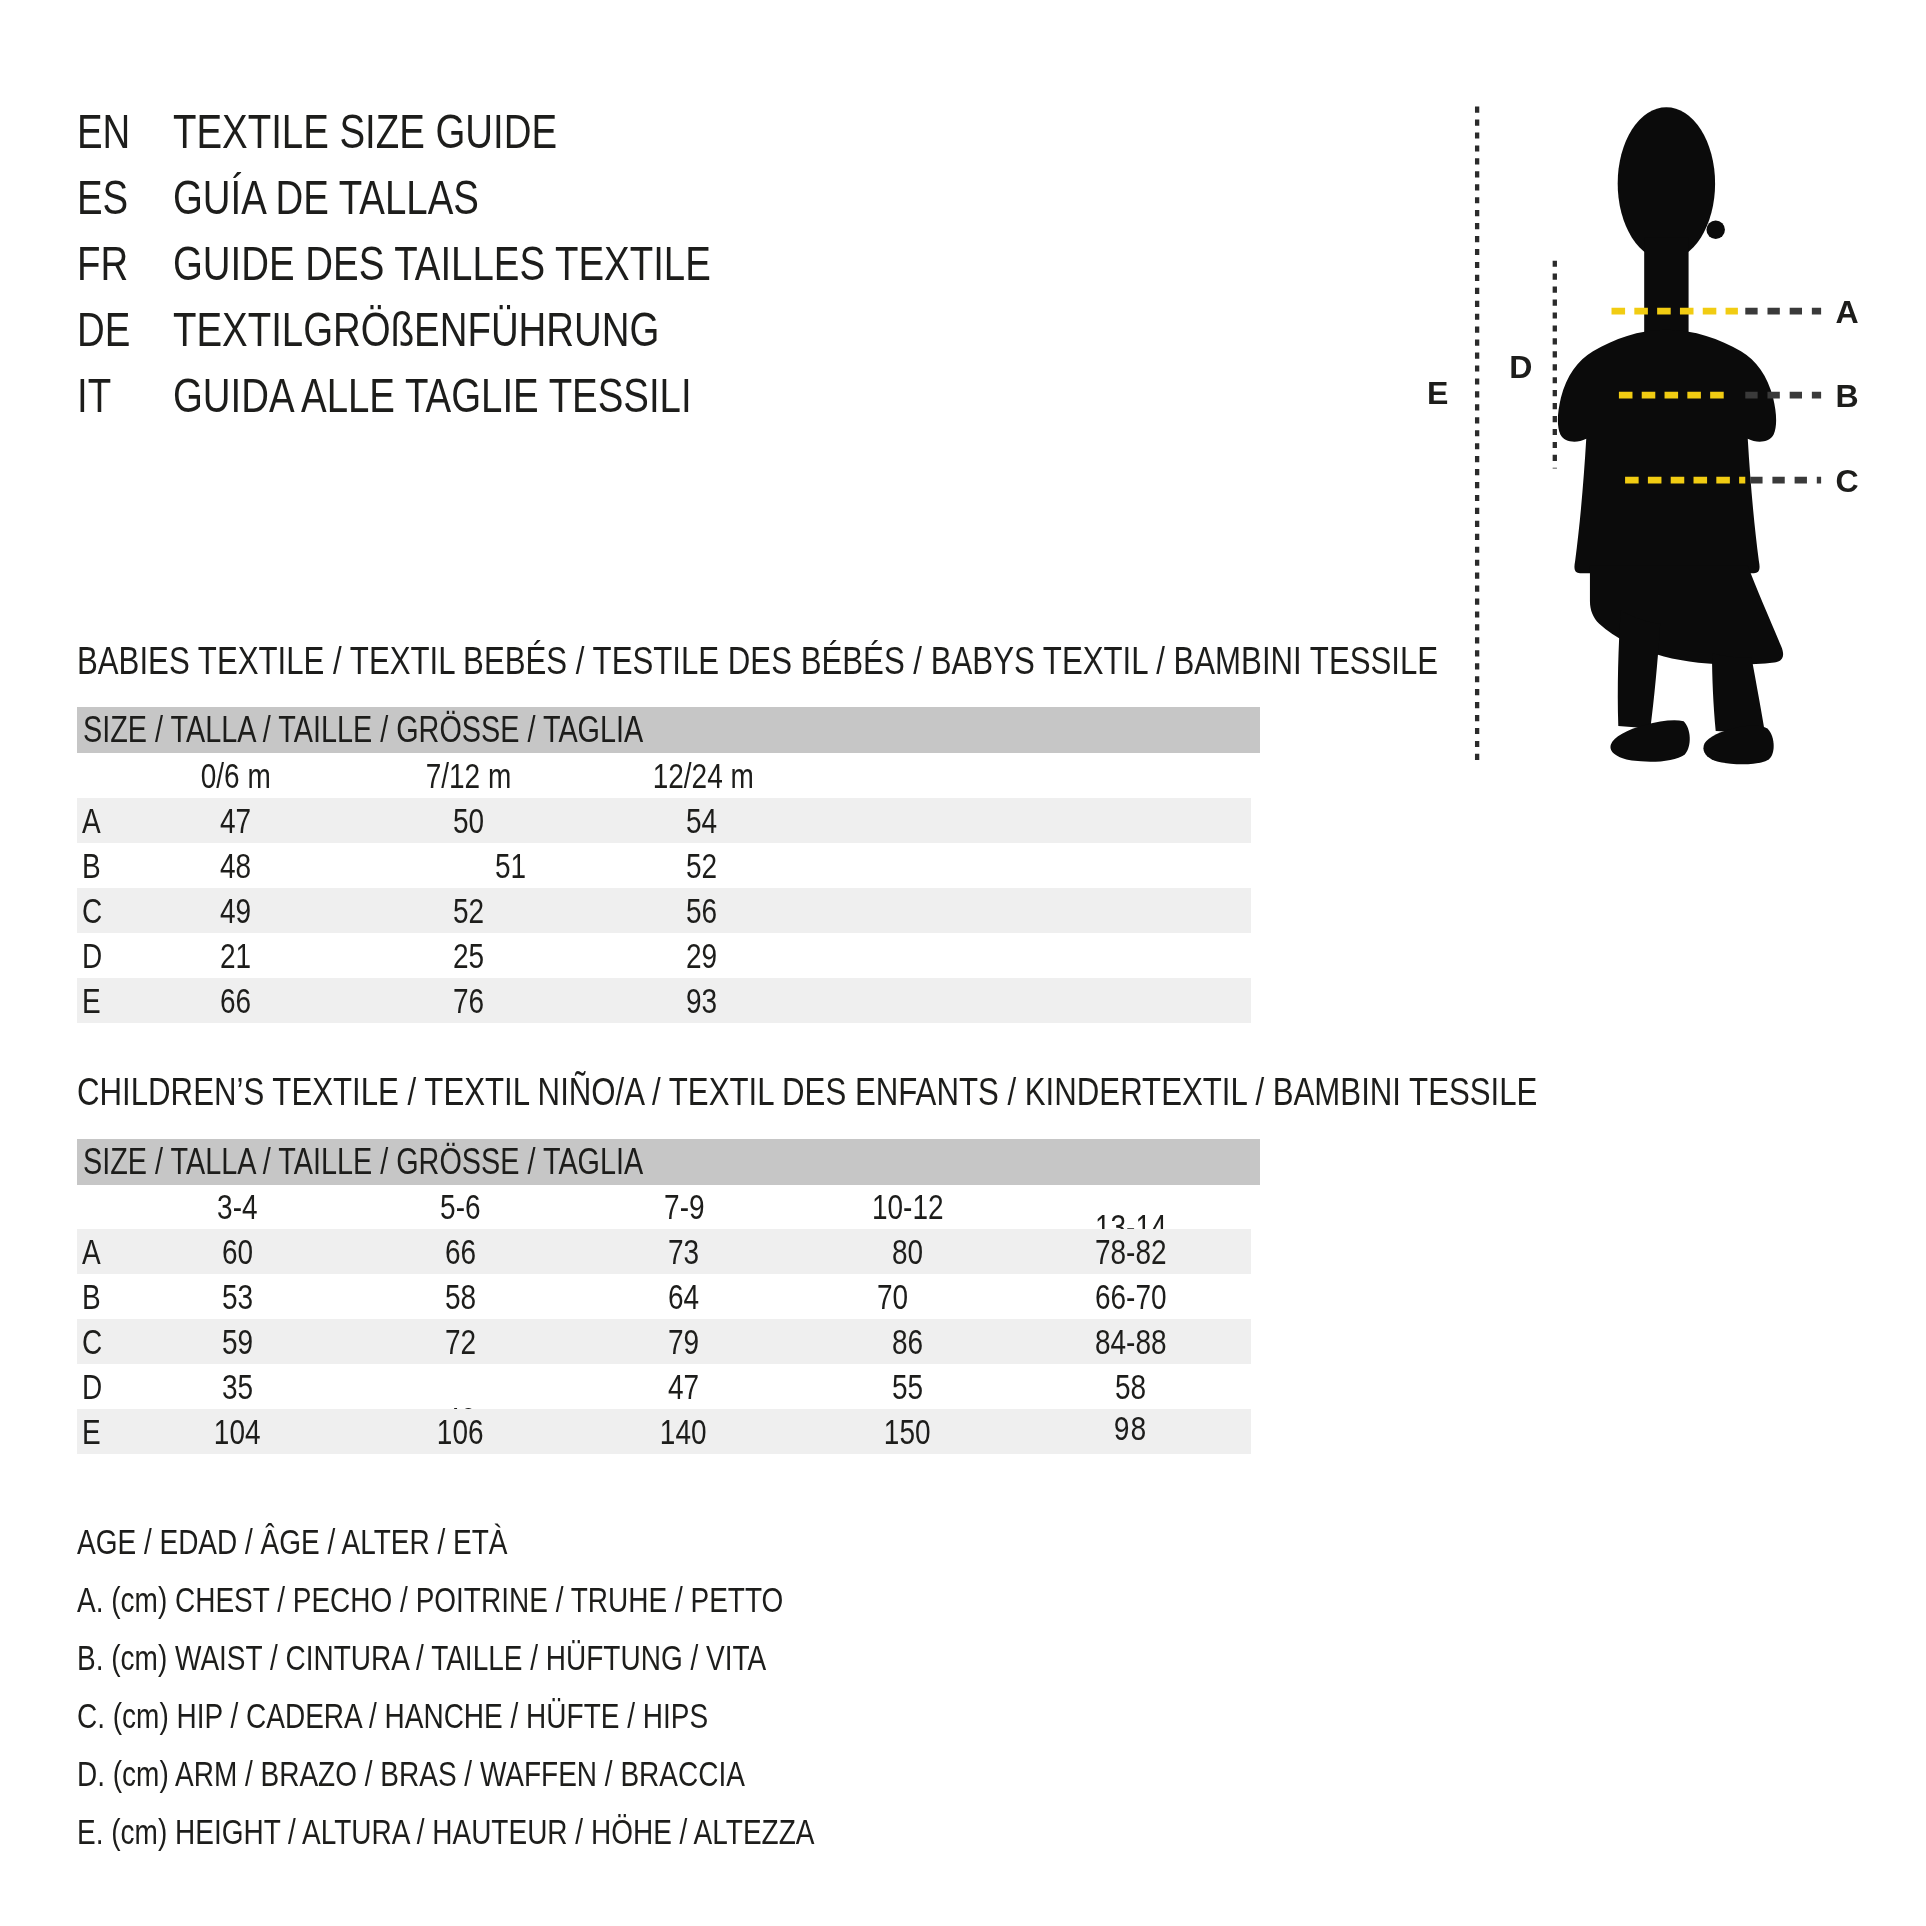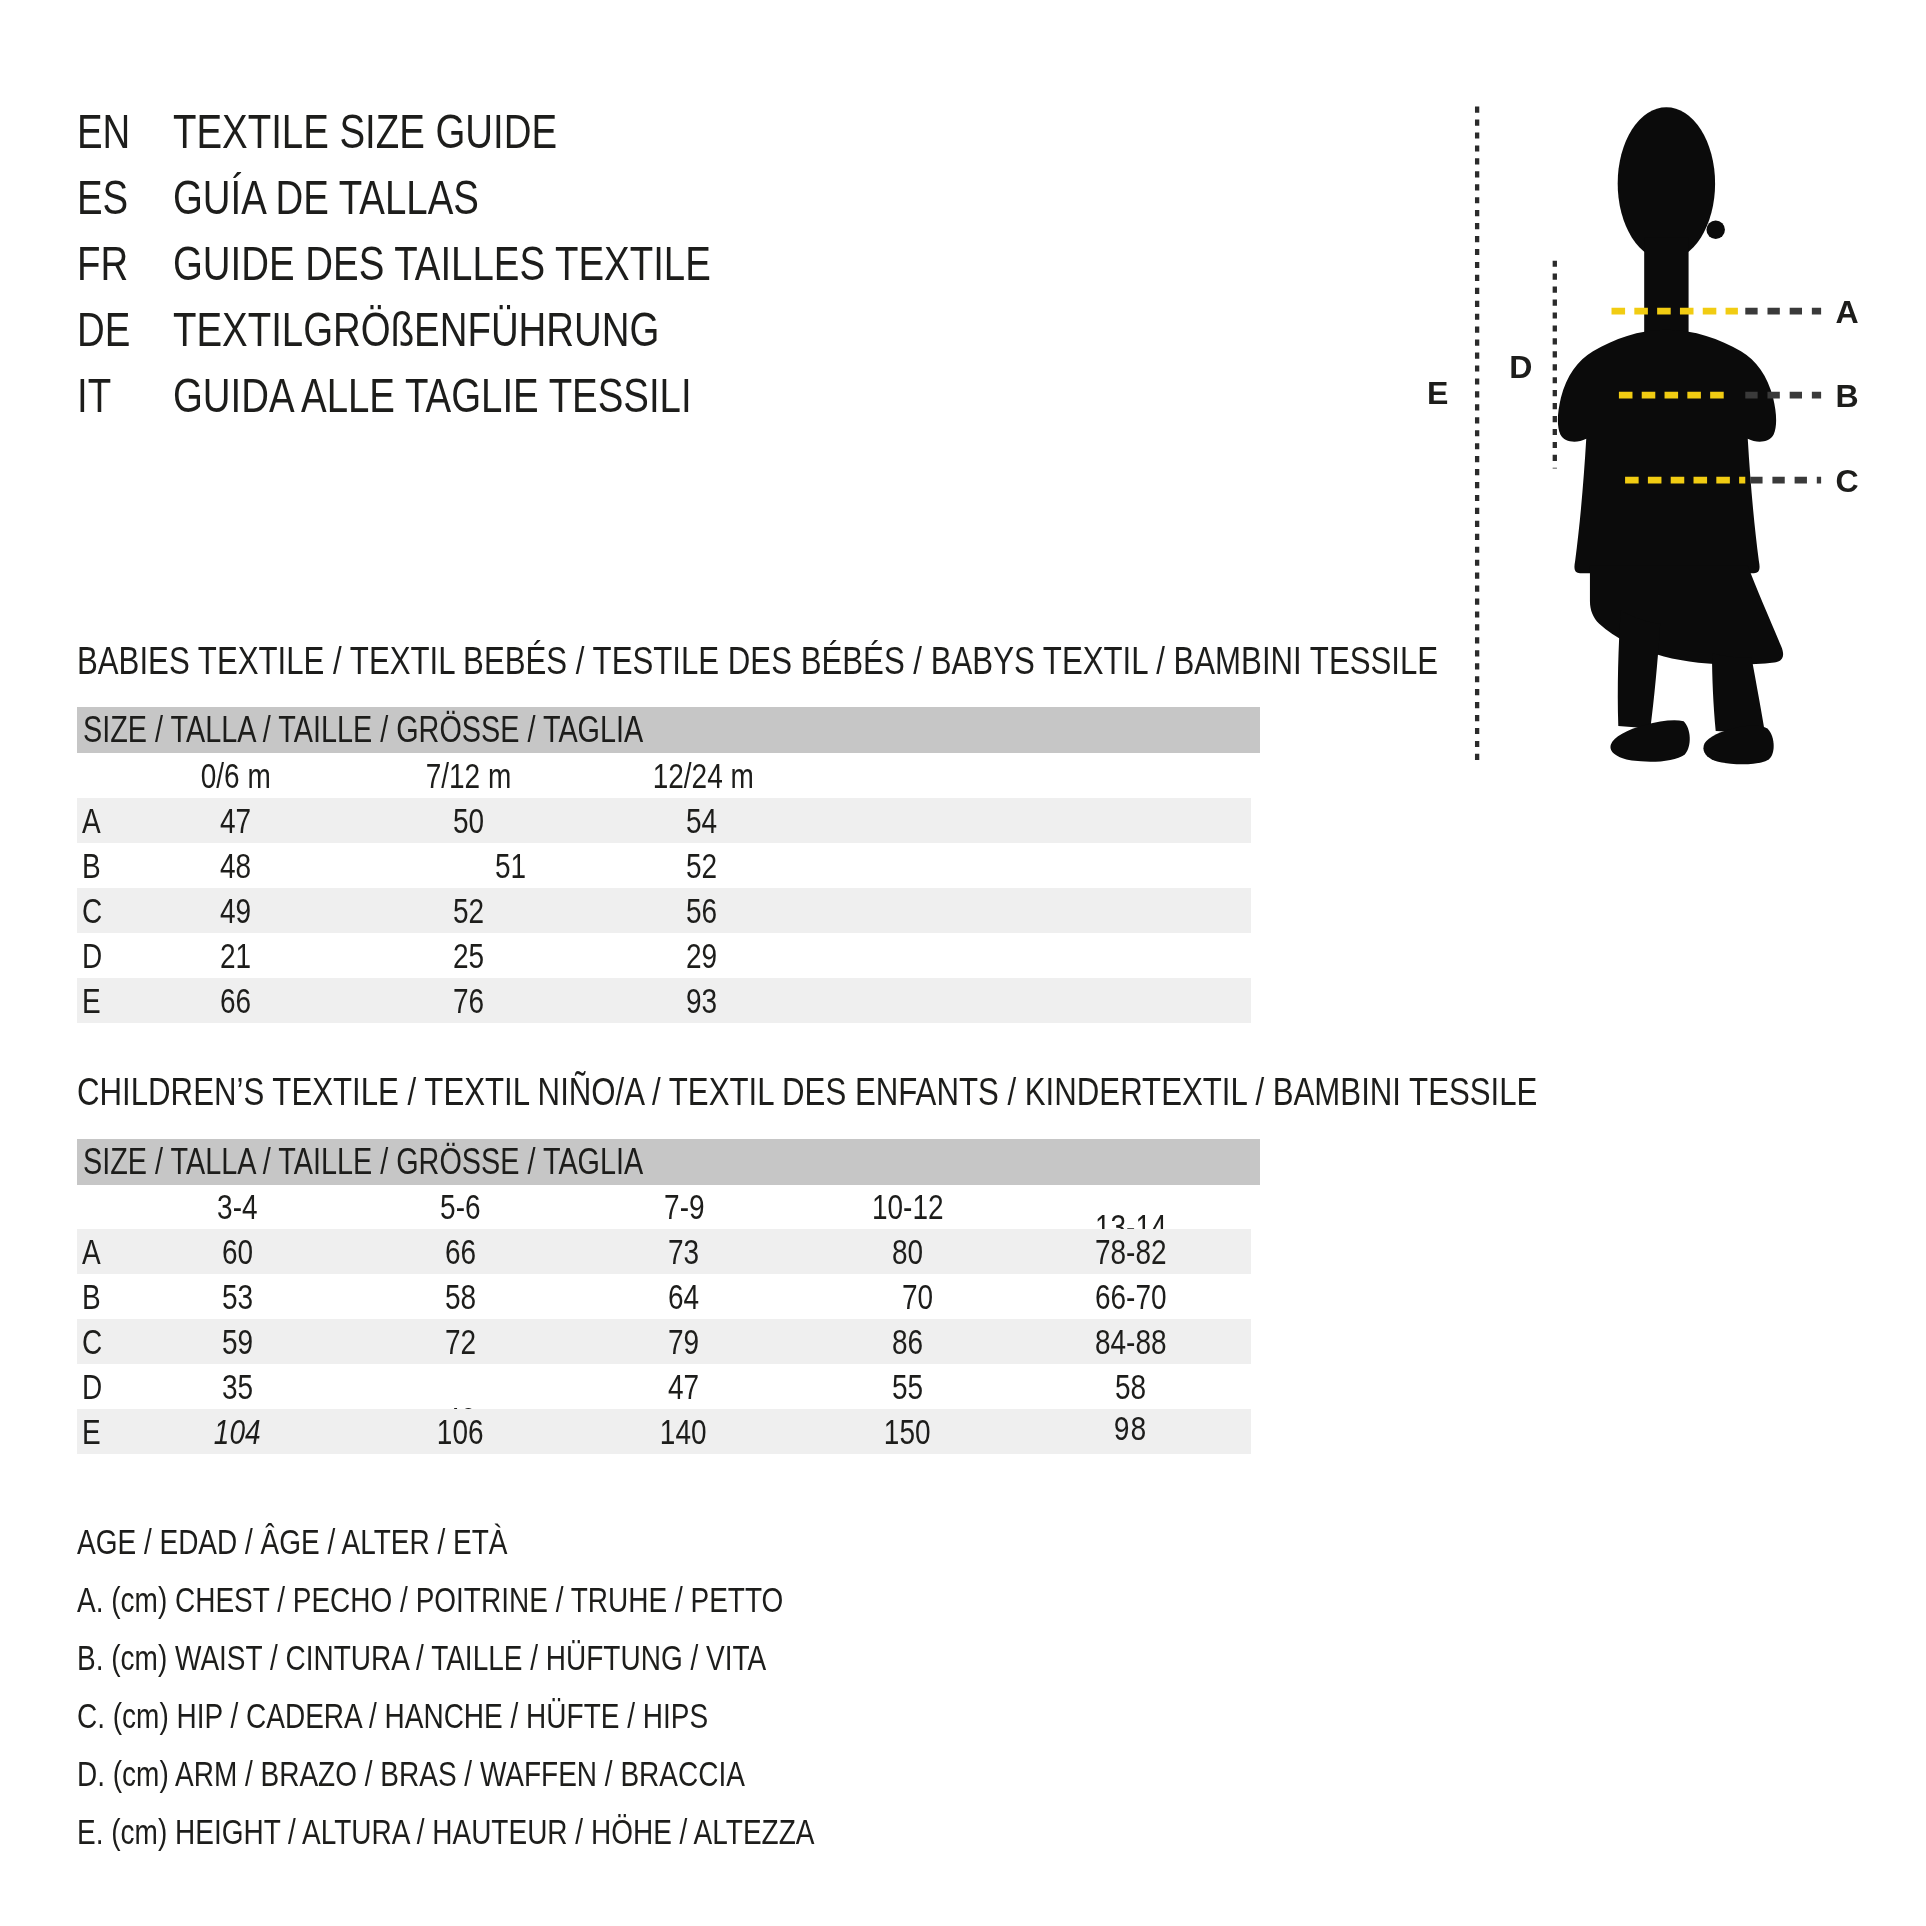--- a/index.html
+++ b/index.html
@@ -193,42 +193,42 @@
     <span class="cell" style="left:322px;"><span class="tc">66</span></span>
     <span class="cell" style="left:545px;"><span class="tc">73</span></span>
     <span class="cell" style="left:769px;"><span class="tc">80</span></span>
     <span class="cell" style="left:992px;"><span class="tc">78-82</span></span>
   </div>
   <div class="trow" style="top:1274px;">
     <span class="rlabel"><span class="t">B</span></span>
     <span class="cell" style="left:99px;"><span class="tc">53</span></span>
     <span class="cell" style="left:322px;"><span class="tc">58</span></span>
     <span class="cell" style="left:545px;"><span class="tc">64</span></span>
-    <span class="cell" style="left:779px;"><span class="tc">70</span></span>
+    <span class="cell" style="left:754px;"><span class="tc">70</span></span>
     <span class="cell" style="left:992px;"><span class="tc">66-70</span></span>
   </div>
   <div class="trow stripe" style="top:1319px;">
     <span class="rlabel"><span class="t">C</span></span>
     <span class="cell" style="left:99px;"><span class="tc">59</span></span>
     <span class="cell" style="left:322px;"><span class="tc">72</span></span>
     <span class="cell" style="left:545px;"><span class="tc">79</span></span>
     <span class="cell" style="left:769px;"><span class="tc">86</span></span>
     <span class="cell" style="left:992px;"><span class="tc">84-88</span></span>
   </div>
   <div class="trow" style="top:1364px;">
     <span class="rlabel"><span class="t">D</span></span>
     <span class="cell" style="left:99px;"><span class="tc">35</span></span>
     <span class="cell" style="left:322px;margin-top:33px;"><span class="tc">40</span></span>
     <span class="cell" style="left:545px;"><span class="tc">47</span></span>
     <span class="cell" style="left:769px;"><span class="tc">55</span></span>
     <span class="cell" style="left:992px;"><span class="tc">58</span></span>
   </div>
   <div class="trow stripe" style="top:1409px;">
     <span class="rlabel"><span class="t">E</span></span>
-    <span class="cell" style="left:99px;font-style:italic;"><span class="tc">104</span></span>
+    <span class="cell" style="left:99px;"><span class="tc">104</span></span>
     <span class="cell" style="left:322px;"><span class="tc">106</span></span>
     <span class="cell" style="left:545px;"><span class="tc">140</span></span>
     <span class="cell" style="left:769px;"><span class="tc">150</span></span>
     <span class="cell" style="left:992px;font-family:Liberation Mono, monospace;"><span class="tc">98</span></span>
   </div>
 
   <div class="legend-block">
     <div class="legend-line"><span class="t">AGE / EDAD / ÂGE / ALTER / ETÀ</span></div>
     <div class="legend-line"><span class="t">A. (cm) CHEST / PECHO / POITRINE / TRUHE / PETTO</span></div>
     <div class="legend-line"><span class="t">B. (cm) WAIST / CINTURA / TAILLE / HÜFTUNG / VITA</span></div>

